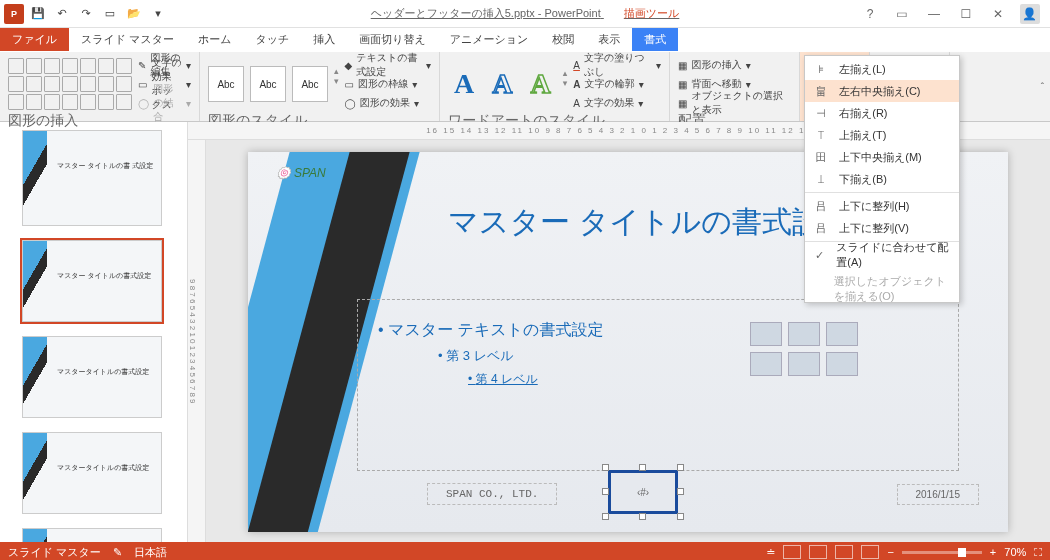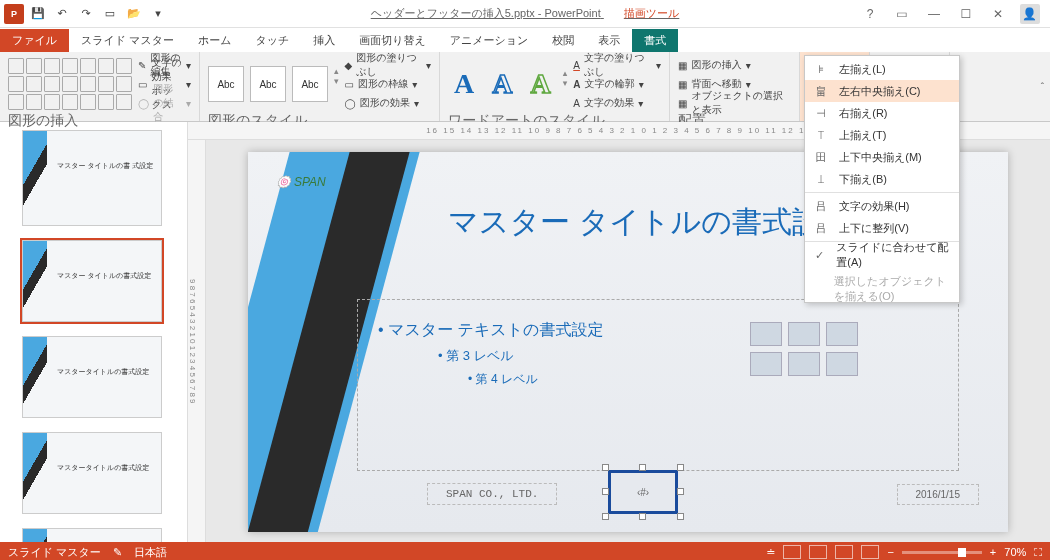--- a/index.html
+++ b/index.html
@@ -9,24 +9,24 @@
 .titlebar { height: 28px; background: #fff; display: flex; align-items: center; border-bottom: 1px solid #e1e1e1; position: relative; }
 .qat { display: flex; align-items: center; gap: 4px; padding-left: 4px; }
 .qat-btn { width: 20px; height: 20px; display: flex; align-items: center; justify-content: center; color: #444; }
 .qat-btn.orange { background: #c43e1c; color: #fff; border-radius: 2px; font-size: 9px; font-weight: bold; }
 .title-text { position: absolute; left: 50%; transform: translateX(-50%); color: #666; font-size: 11px; text-decoration: underline; }
 .title-context { color: #d24726; font-size: 11px; margin-left: 20px; }
 .win-controls { margin-left: auto; display: flex; gap: 12px; padding-right: 10px; color: #666; }
 .win-btn { width: 20px; height: 20px; display: flex; align-items: center; justify-content: center; font-size: 12px; }
 
 
-.ribbon-tabs { height: 24px; display: flex; align-items: center; background: #fff; }
+.ribbon-tabs { height: 24px; display: flex; align-items: flex-start; background: #fff; }
 .tab { padding: 4px 12px; font-size: 11px; color: #444; cursor: pointer; }
 .tab.file { background: #d24726; color: #fff; }
-.tab.active { background: #0f766e; color: #fff; }
+.tab.active { background: #3b82f6; color: #fff; }
 
 
 .ribbon { height: 70px; background: #f1f1f1; border-bottom: 1px solid #c8c8c8; display: flex; position: relative; }
 .ribbon-group { border-right: 1px solid #d8d8d8; padding: 4px 8px 2px 8px; display: flex; flex-direction: column; }
 .ribbon-group-body { flex: 1; display: flex; align-items: center; gap: 6px; }
 .ribbon-group-label { text-align: left; font-size: 14px; color: #666; height: 14px; }
 .small-grid { display: grid; grid-template-columns: repeat(7, 16px); grid-auto-rows: 16px; gap: 2px; }
 .small-grid span { border: 1px solid #aaa; border-radius: 1px; }
 .shape-box { width: 36px; height: 36px; border: 1px solid #bbb; background: #fff; display: flex; align-items: center; justify-content: center; font-size: 10px; color: #333; }
 .shape-row { display: flex; gap: 6px; }
@@ -55,27 +55,27 @@
 .thumb-accent { position: absolute; left: 0; top: 0; width: 24px; height: 100%; background: linear-gradient(120deg, #4aa8e0 0%, #4aa8e0 40%, #2a2a2a 40%, #2a2a2a 55%, transparent 55%); }
 .thumb-text { position: absolute; left: 34px; top: 30px; font-size: 7px; color: #333; }
 
 .edit-area { flex: 1; background: #e8e8e8; position: relative; overflow: hidden; }
 .ruler-h { height: 18px; background: #f5f5f5; border-bottom: 1px solid #ddd; display: flex; align-items: center; justify-content: center; font-size: 8px; color: #888; letter-spacing: 2px; }
 .ruler-v { position: absolute; left: 0; top: 18px; width: 18px; bottom: 0; background: #f5f5f5; border-right: 1px solid #ddd; writing-mode: vertical-lr; font-size: 8px; color: #888; text-align: center; }
 .slide-canvas { position: absolute; left: 60px; top: 30px; width: 760px; height: 380px; background: linear-gradient(#f0f2f5,#e6e9ee); box-shadow: 0 0 8px rgba(0,0,0,0.25); overflow: hidden; }
 .slide-accent { position: absolute; left: 0; top: 0; width: 140px; height: 100%; }
 .slide-accent::before { content: ""; position: absolute; left: -20px; top: -20px; width: 130px; height: 500px; background: #4aa8e0; transform: skewX(-15deg); }
 .slide-accent::after { content: ""; position: absolute; left: 40px; top: -20px; width: 60px; height: 500px; background: #2a2a2a; transform: skewX(-15deg); }
-.logo { position: absolute; left: 28px; top: 14px; font-size: 12px; color: #3a7a3a; font-family: Georgia; font-style: italic; z-index: 2; margin-top: 9px; }
+.logo { position: absolute; left: 28px; top: 14px; font-size: 12px; color: #3a7a3a; font-family: Georgia; font-style: italic; z-index: 2; }
 .slide-title { position: absolute; left: 200px; top: 50px; font-size: 30px; color: #1a6bb8; }
 .text-frame { position: absolute; left: 110px; top: 148px; width: 600px; height: 170px; outline: 1px dashed #aaa; padding: 20px 10px 10px 20px; }
 .bullet { color: #1a6bb8; font-size: 16px; margin-bottom: 6px; }
 .bullet.l2 { margin-left: 30px; font-size: 14px; }
 .bullet.l3 { margin-left: 60px; font-size: 13px; }
-.bullet.l4 { margin-left: 90px; font-size: 12px; }
+.bullet.l4 { margin-left: 90px; font-size: 12px; text-decoration: underline; }
 .bullet.l5 { margin-left: 120px; font-size: 12px; }
 .placeholder-icons { position: absolute; right: 150px; top: 170px; display: grid; grid-template-columns: repeat(3,32px); gap: 6px; }
 .placeholder-icons div { width: 32px; height: 24px; background: #cfd8e2; border: 1px solid #aab; }
 .footer-left { position: absolute; left: 180px; bottom: 28px; font-size: 11px; color: #666; outline: 1px dashed #bbb; padding: 4px 18px; font-family: Liberation Mono, monospace; }
 .footer-mid { position: absolute; left: 360px; bottom: 18px; width: 70px; height: 44px; border: 3px solid #1a4b9c; background: #e6e9ee; }
 .footer-mid-handles { position: absolute; inset: -5px; }
 .handle { position: absolute; width: 7px; height: 7px; background: #fff; border: 1px solid #888; }
 .footer-right { position: absolute; right: 30px; bottom: 28px; font-size: 10px; color: #666; outline: 1px dashed #bbb; padding: 4px 18px; }
 
 
@@ -162,21 +162,21 @@
 
   <div class="ribbon-group" style="width:240px;">
     <div class="ribbon-group-body">
       <div class="shape-row">
         <div class="shape-box">Abc</div>
           <div class="shape-box">Abc</div>
           <div class="shape-box">Abc</div>
         <div style="color:#888;font-size:9px;">▴<br>▾</div>
       </div>
       <div class="vstack">
-        <div>◆ <span>図形の塗りつぶし</span> ▾</div>
+        <div>◆ <span>テキストの書式設定</span> ▾</div>
         <div>▭ <span>図形の枠線</span> ▾</div>
         <div>◯ <span>図形の効果</span> ▾</div>
       </div>
     </div>
     <div class="ribbon-group-label">図形のスタイル</div>
   </div>
 
   <div class="ribbon-group" style="width:230px;">
     <div class="ribbon-group-body">
       <div class="shape-row">
@@ -247,21 +247,21 @@
       <span class="dd-icon">田</span>
       <span>上下中央揃え(M)</span>
     </div>
   <div class="dropdown-item">
       <span class="dd-icon">⟘</span>
       <span>下揃え(B)</span>
     </div>
   <div class="dropdown-sep"></div>
   <div class="dropdown-item">
       <span class="dd-icon">吕</span>
-      <span>文字の効果(H)</span>
+      <span>上下に整列(H)</span>
     </div>
   <div class="dropdown-item">
       <span class="dd-icon">吕</span>
       <span>上下に整列(V)</span>
     </div>
   <div class="dropdown-sep"></div>
   <div class="dropdown-item">
       <span class="dd-icon">✓</span>
       <span>スライドに合わせて配置(A)</span>
     </div>

